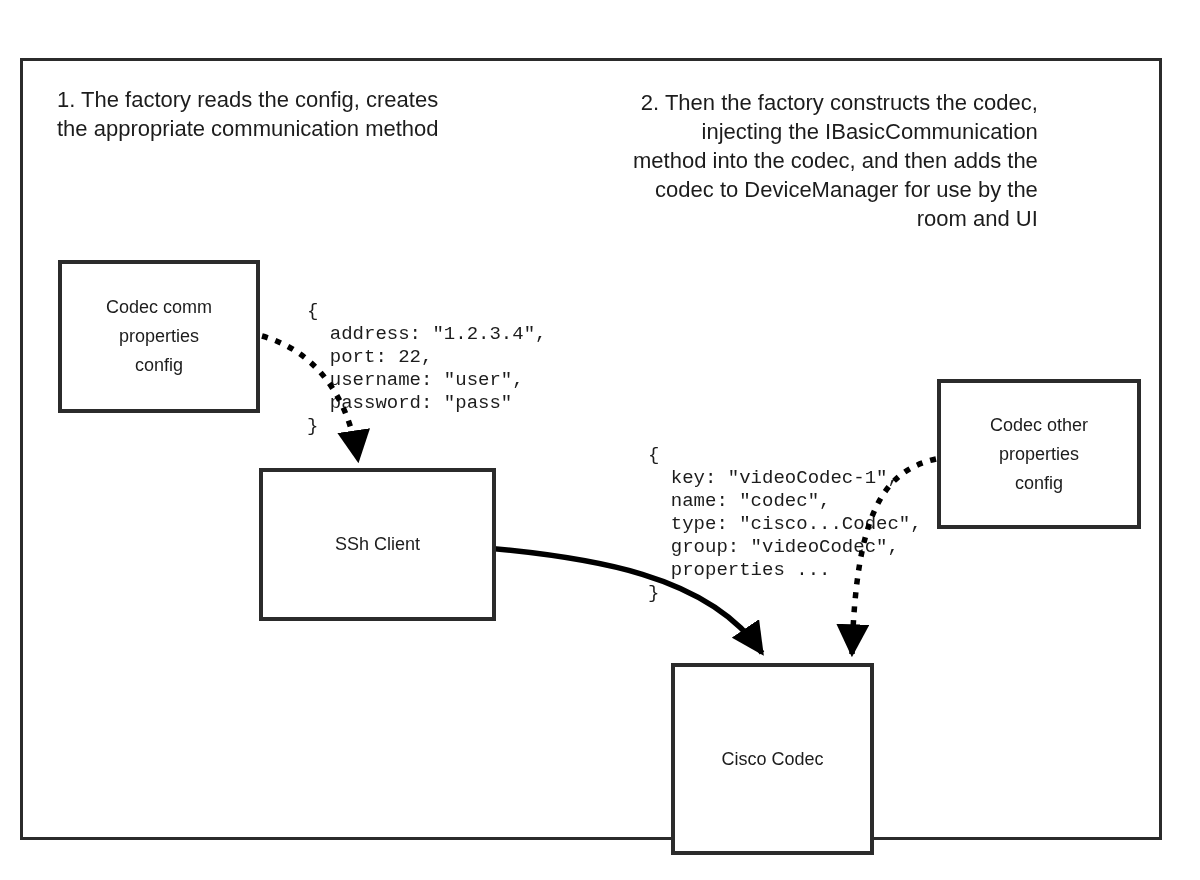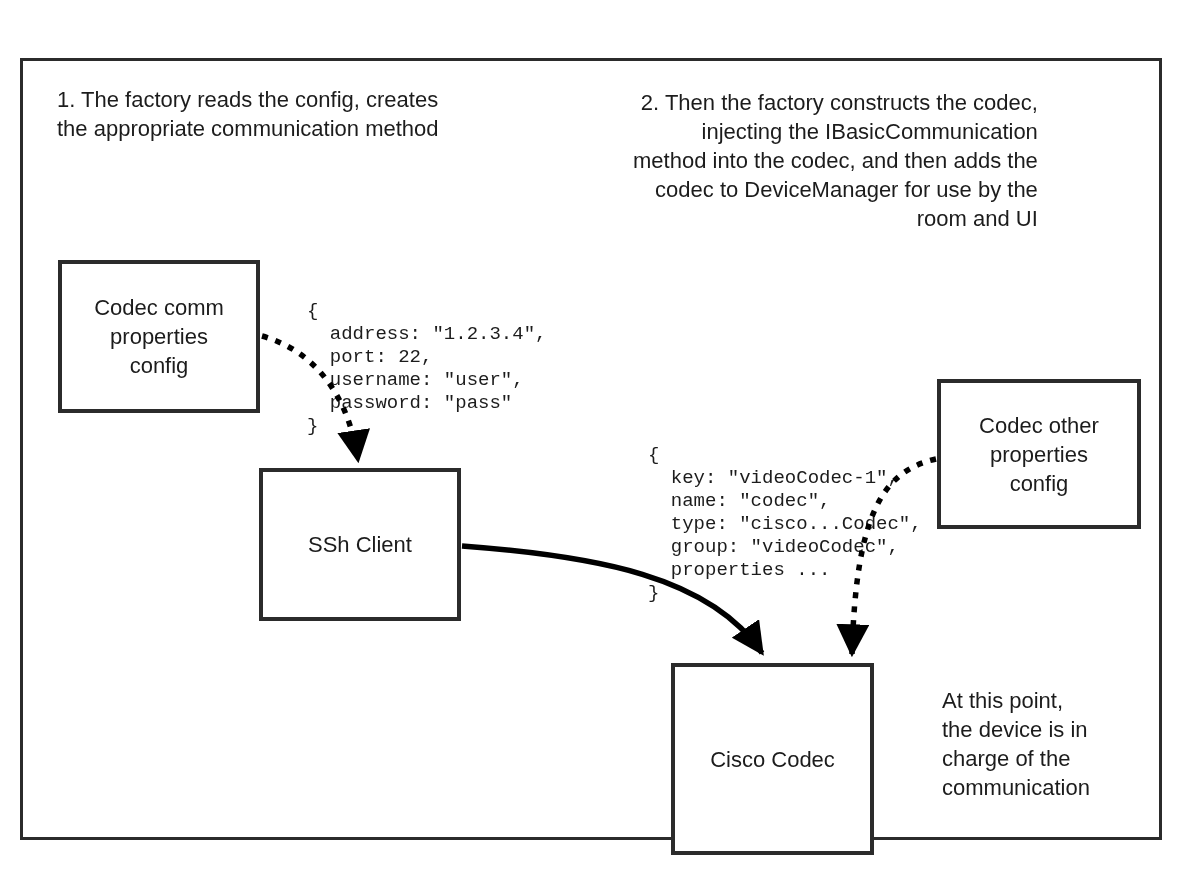--- a/index.html
+++ b/index.html
@@ -49,26 +49,26 @@
   .code2 { left: 648px; top: 444px; }
   .box {
     position: absolute;
     box-sizing: border-box;
     border: 4px solid #2b2b2b;
     background: #ffffff;
     display: flex;
     align-items: center;
     justify-content: center;
     text-align: center;
-    font-size: 22px;
+    font-size: 18px;
     line-height: 29px;
     white-space: pre-line;
   }
   .box1 { left: 58px;  top: 260px; width: 202px; height: 153px; }
-  .box2 { left: 259px; top: 468px; width: 202px; height: 153px; text-align: right; }
+  .box2 { left: 259px; top: 468px; width: 237px; height: 153px; text-align: right; }
   .box3 { left: 937px; top: 379px; width: 204px; height: 150px; }
   .box4 { left: 671px; top: 663px; width: 203px; height: 192px; align-items: center; }
   svg.edges {
     position: absolute;
     left: 0;
     top: 0;
     width: 1200px;
     height: 880px;
     pointer-events: none;
   }
@@ -128,18 +128,14 @@
   <div class="box box3">
     <span>Codec other
 properties
 config</span>
   </div>
 
   <div class="box box4">
     <span>Cisco Codec</span>
   </div>
 
-  <div class="note note3">At this point,
-the device is in
-charge of the
-communication</div>
 
 </div>
 
 </body></html>

